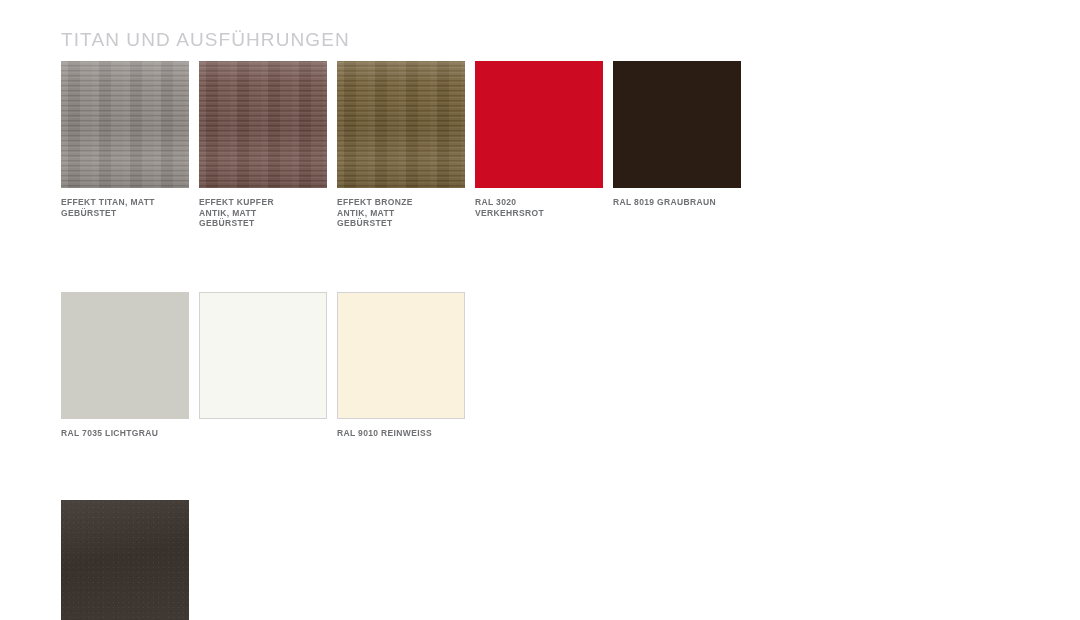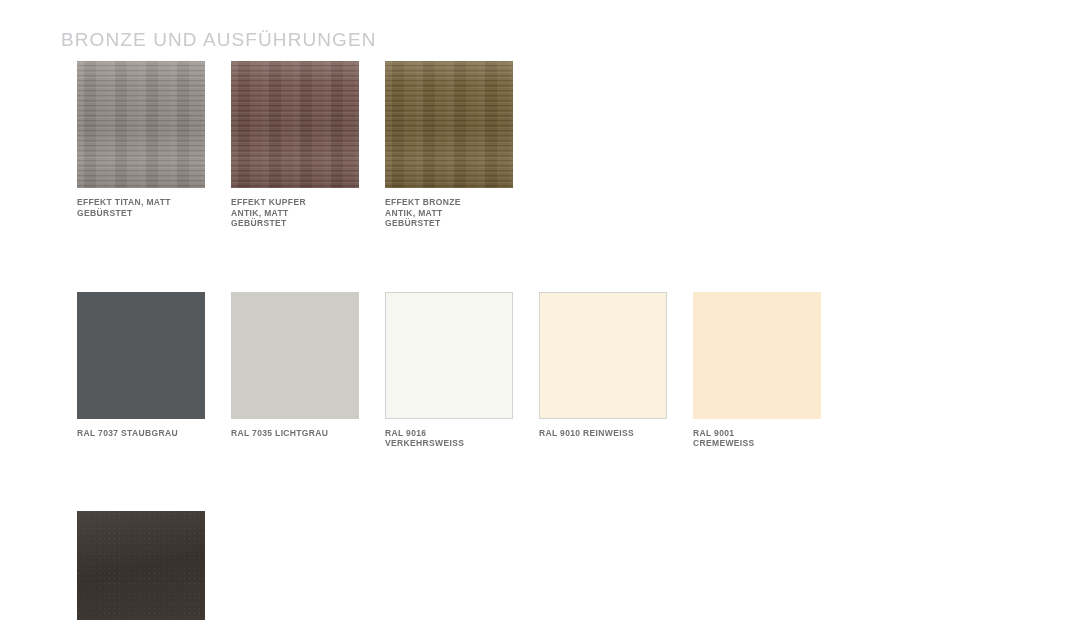--- a/index.html
+++ b/index.html
@@ -43,21 +43,20 @@
     display: flex;
     flex-wrap: nowrap;
   }
 
   .row-1 { margin-bottom: 0; }
 
   .cell {
     width: 128px;
     margin-right: 10px;
     flex: 0 0 128px;
-    margin-left: 16px;
   }
 
   .swatch {
     width: 128px;
     height: 127px;
     display: block;
     position: relative;
     overflow: hidden;
   }
 
@@ -148,21 +147,21 @@
   }
 
   .row-gap-1 { height: 63px; }
   .row-gap-2 { height: 62px; }
 </style>
 </head>
 <body>
 
 <div class="page">
 
-  <div class="section-title">BRONZE UND AUSFÜHRUNGEN</div>
+  <div class="section-title">TITAN UND AUSFÜHRUNGEN</div>
 
   <div class="grid">
 
     <div class="row row-1">
         <div class="cell">
           <div class="swatch brushed" style="background: rgb(141, 135, 130);"></div>
           <div class="label">EFFEKT TITAN, MATT
 GEBÜRSTET</div>
         </div>
         <div class="cell">
@@ -170,44 +169,42 @@
           <div class="label">EFFEKT KUPFER
 ANTIK, MATT
 GEBÜRSTET</div>
         </div>
         <div class="cell">
           <div class="swatch brushed" style="background: rgb(110, 90, 50);"></div>
           <div class="label">EFFEKT BRONZE
 ANTIK, MATT
 GEBÜRSTET</div>
         </div>
+        <div class="cell">
+          <div class="swatch" style="background: rgb(204, 10, 33);"></div>
+          <div class="label">RAL 3020
+VERKEHRSROT</div>
+        </div>
+        <div class="cell">
+          <div class="swatch" style="background: rgb(43, 29, 20);"></div>
+          <div class="label">RAL 8019 GRAUBRAUN</div>
+        </div>
       </div>
     <div class="row-gap-1"></div>
     <div class="row row-2">
         <div class="cell">
-          <div class="swatch" style="background: rgb(86, 89, 92);"></div>
-          <div class="label">RAL 7037 STAUBGRAU</div>
-        </div>
-        <div class="cell">
           <div class="swatch" style="background: rgb(205, 205, 198);"></div>
           <div class="label">RAL 7035 LICHTGRAU</div>
         </div>
         <div class="cell">
           <div class="swatch bordered" style="background: rgb(247, 247, 242);"></div>
-          <div class="label">RAL 9016
-VERKEHRSWEISS</div>
         </div>
         <div class="cell">
           <div class="swatch bordered" style="background: rgb(251, 242, 222);"></div>
           <div class="label">RAL 9010 REINWEISS</div>
-        </div>
-        <div class="cell">
-          <div class="swatch" style="background: rgb(251, 234, 205);"></div>
-          <div class="label">RAL 9001
-CREMEWEISS</div>
         </div>
       </div>
     <div class="row-gap-2"></div>
     <div class="row row-3">
         <div class="cell">
           <div class="swatch speckle" style="background: rgb(59, 51, 45);"></div>
         </div>
       </div>
 
   </div>

